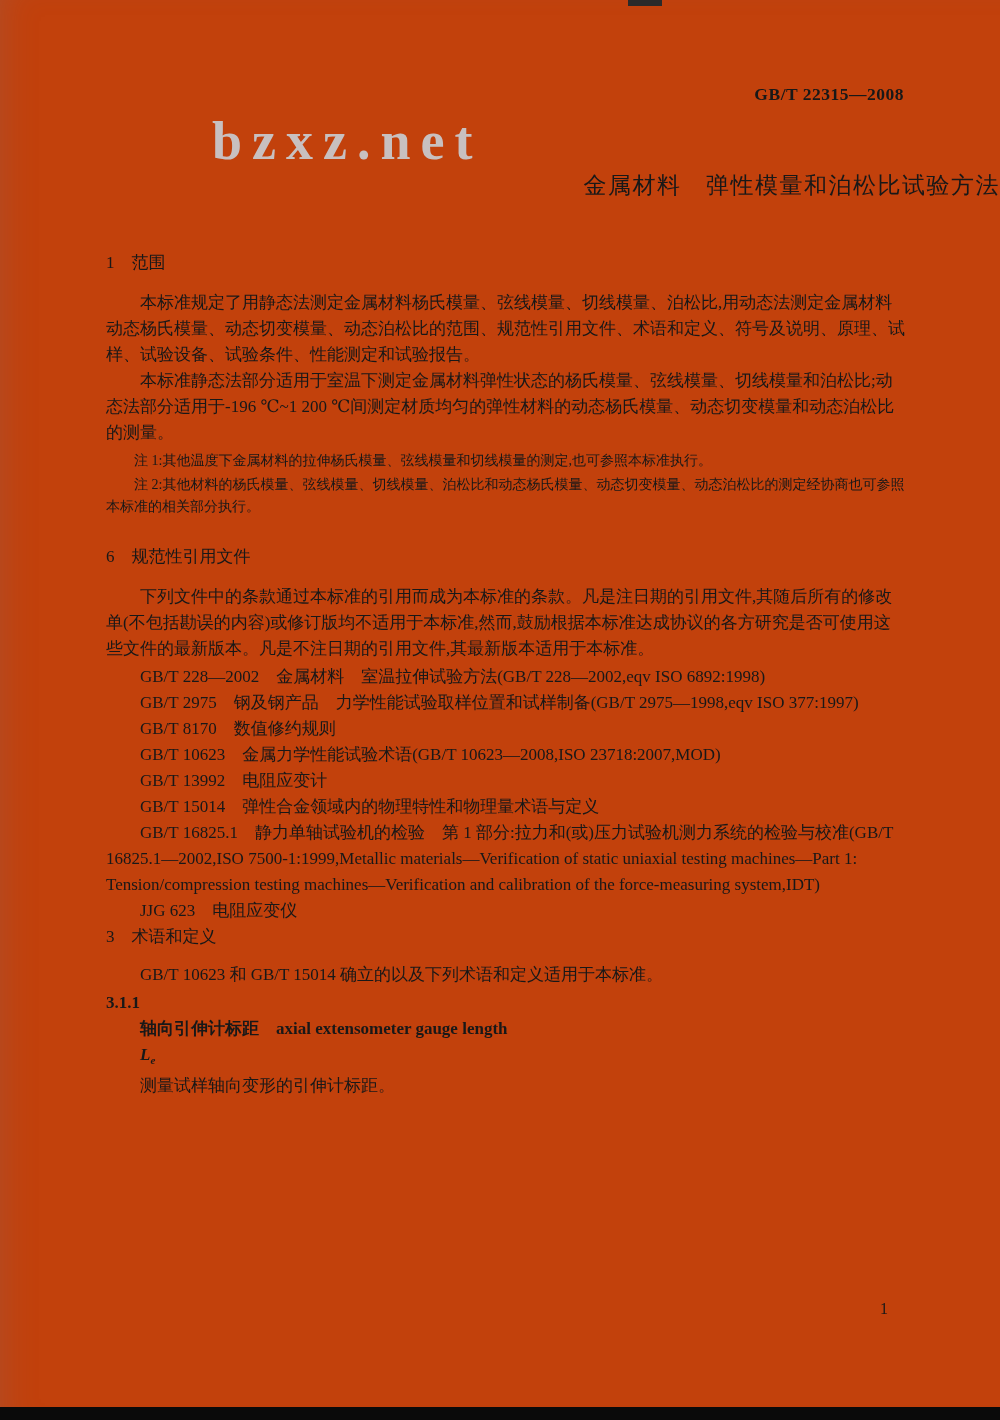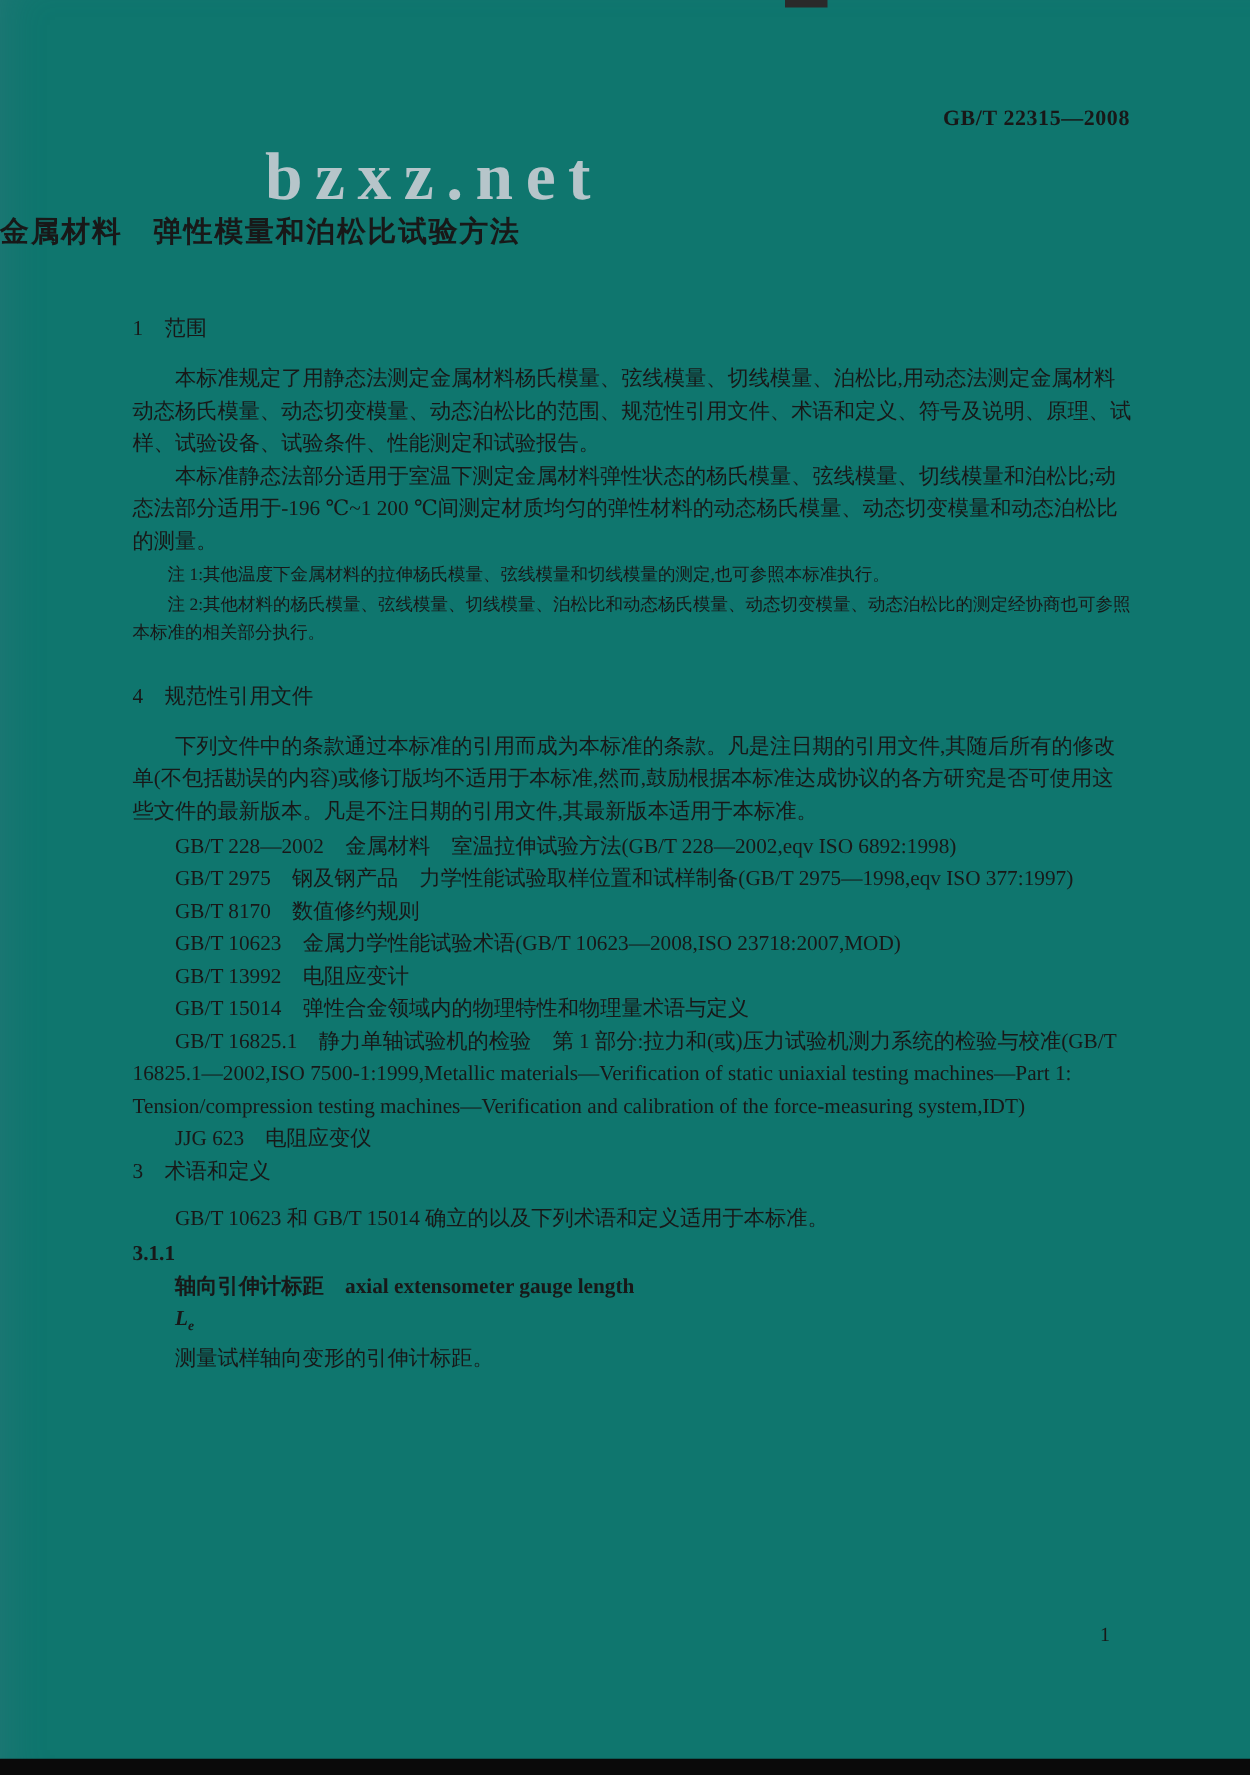--- a/index.html
+++ b/index.html
@@ -2,38 +2,38 @@
 <html><head>
 <meta charset="utf-8">
 <style>
   * { box-sizing: border-box; }
   html, body { margin: 0; padding: 0; background: #e9e9e9; }
   .page {
     position: relative;
     width: 1000px;
     height: 1420px;
     margin: 0 auto;
-    background: #0f766e;
+    background: #c2410c;
     font-family: "Liberation Serif", "DejaVu Serif", serif;
     color: #181818;
     overflow: hidden;
     box-shadow: inset 24px 0 40px -28px rgba(110,130,155,0.28);
   }
   .doc-code {
     position: absolute; top: 84px; right: 96px;
     font-size: 17.5px; font-weight: bold; letter-spacing: .5px;
   }
   .watermark {
     position: absolute; top: 110px; left: 212px;
     font-size: 54px; font-weight: bold; color: #c9ced4;
     letter-spacing: 10px; opacity: .9; user-select: none;
   }
   .title {
     position: absolute; top: 170px; left: 0; width: 100%;
-    text-align: left; font-size: 23px; font-weight: bold;
+    text-align: right; font-size: 23px; font-weight: normal;
     letter-spacing: 1.5px; margin: 0;
   }
   .content {
     position: absolute; top: 250px; left: 106px; width: 800px;
     font-size: 17px; line-height: 26px;
   }
   .h2 { font-size: 17px; font-weight: normal; margin: 0 0 14px; }
   .h2.s2 { margin-top: 26px; }
   .h2.s3 { margin-bottom: 12px; }
   .para { margin: 0; text-indent: 2em; }
@@ -65,21 +65,21 @@
   <h1 class="title">金属材料　弹性模量和泊松比试验方法</h1>
 
   <div class="content">
 
     <h2 class="h2">1　范围</h2>
     <p class="para">本标准规定了用静态法测定金属材料杨氏模量、弦线模量、切线模量、泊松比,用动态法测定金属材料动态杨氏模量、动态切变模量、动态泊松比的范围、规范性引用文件、术语和定义、符号及说明、原理、试样、试验设备、试验条件、性能测定和试验报告。</p>
     <p class="para">本标准静态法部分适用于室温下测定金属材料弹性状态的杨氏模量、弦线模量、切线模量和泊松比;动态法部分适用于-196 ℃~1 200 ℃间测定材质均匀的弹性材料的动态杨氏模量、动态切变模量和动态泊松比的测量。</p>
     <p class="note">注 1:其他温度下金属材料的拉伸杨氏模量、弦线模量和切线模量的测定,也可参照本标准执行。</p>
     <p class="note">注 2:其他材料的杨氏模量、弦线模量、切线模量、泊松比和动态杨氏模量、动态切变模量、动态泊松比的测定经协商也可参照本标准的相关部分执行。</p>
 
-    <h2 class="h2 s2">4　规范性引用文件</h2>
+    <h2 class="h2 s2">6　规范性引用文件</h2>
     <p class="intro">下列文件中的条款通过本标准的引用而成为本标准的条款。凡是注日期的引用文件,其随后所有的修改单(不包括勘误的内容)或修订版均不适用于本标准,然而,鼓励根据本标准达成协议的各方研究是否可使用这些文件的最新版本。凡是不注日期的引用文件,其最新版本适用于本标准。</p>
     <p class="ref">GB/T 228—2002　金属材料　室温拉伸试验方法(GB/T 228—2002,eqv ISO 6892:1998)</p>
     <p class="ref">GB/T 2975　钢及钢产品　力学性能试验取样位置和试样制备(GB/T 2975—1998,eqv ISO 377:1997)</p>
     <p class="ref">GB/T 8170　数值修约规则</p>
     <p class="ref">GB/T 10623　金属力学性能试验术语(GB/T 10623—2008,ISO 23718:2007,MOD)</p>
     <p class="ref">GB/T 13992　电阻应变计</p>
     <p class="ref">GB/T 15014　弹性合金领域内的物理特性和物理量术语与定义</p>
     <p class="ref">GB/T 16825.1　静力单轴试验机的检验　第 1 部分:拉力和(或)压力试验机测力系统的检验与校准(GB/T 16825.1—2002,ISO 7500-1:1999,Metallic materials—Verification of static uniaxial testing machines—Part 1: Tension/compression testing machines—Verification and calibration of the force-measuring system,IDT)</p>
     <p class="ref">JJG 623　电阻应变仪</p>
 

